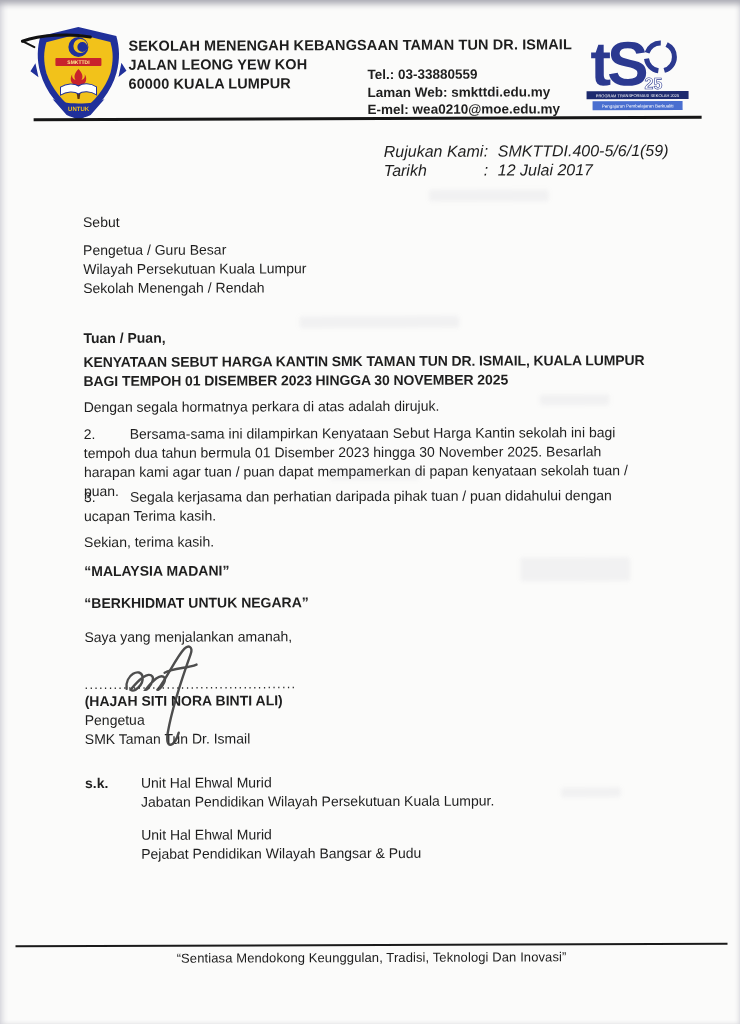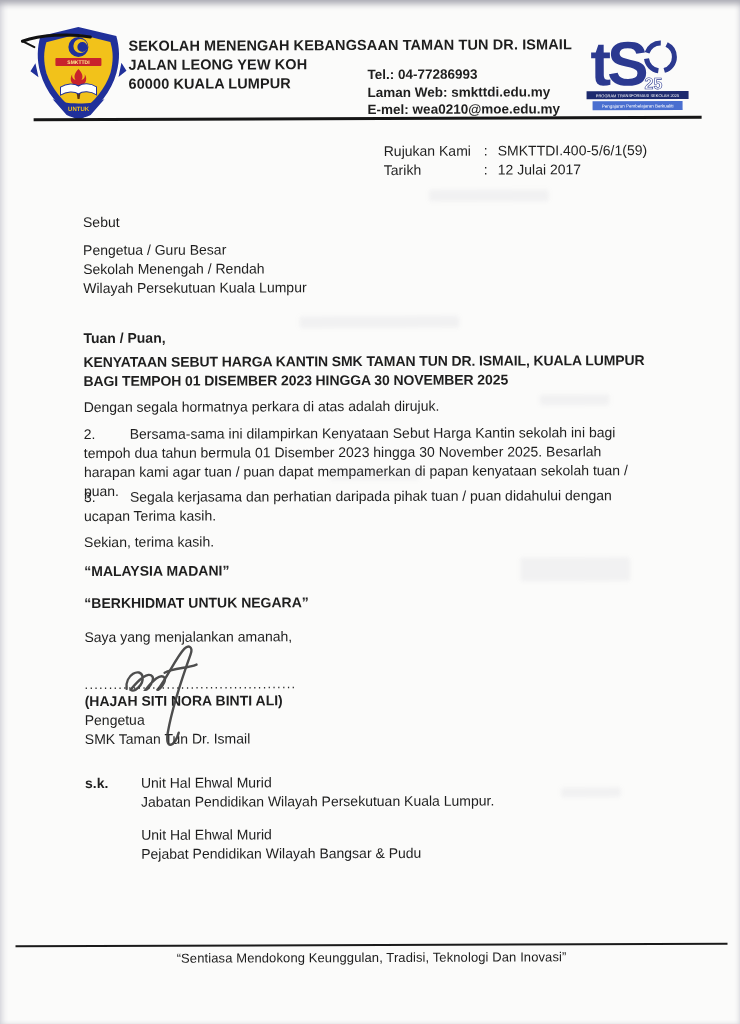--- a/index.html
+++ b/index.html
@@ -18,21 +18,21 @@
   .paper{
     position:absolute;left:0;top:0;width:740px;height:1024px;
     transform:rotate(-0.2deg);
     color:#1e1e1e;
   }
   .abs{position:absolute;}
   .b{font-weight:bold;}
   .hdr-school{left:130px;top:36px;font-size:14.5px;line-height:19px;font-weight:bold;letter-spacing:.1px;white-space:nowrap;}
   .hdr-contact{left:369px;top:66px;font-size:13.5px;line-height:17.5px;font-weight:bold;white-space:nowrap;}
   .rule-top{left:35px;top:117px;width:668px;height:3px;background:#161616;}
-  .ref-block{left:385px;top:142px;font-size:14px;line-height:19px;}
+  .ref-block{left:385px;top:142px;font-size:16px;line-height:19px;font-style:italic;}
   .ref-row{display:flex;}
   .ref-label{width:100px;flex:0 0 100px;}
   .ref-colon{width:14px;flex:0 0 14px;}
   .blk{font-size:14px;line-height:19px;}
   .lm{left:84px;}
   .wide{width:562px;}
   .pnum{display:inline-block;width:46px;}
   .dotline{font-size:13px;letter-spacing:1.2px;color:#2a2a2a;}
   .sig-svg{left:112px;top:642px;z-index:4;}
   .footer-rule{left:14px;top:944px;width:712px;height:2px;background:#1a1a1a;}
@@ -79,21 +79,21 @@
       <rect x="10" y="74" width="90" height="9" fill="#4a6fd0"></rect>
       <text x="55" y="80.5" class="tiny-center" font-size="4.5" fill="#ffffff">Pengajaran Pembelajaran Berkualiti</text>
     </svg>
 
     <div class="abs hdr-school">
       <div>SEKOLAH MENENGAH KEBANGSAAN TAMAN TUN DR. ISMAIL</div>
       <div>JALAN LEONG YEW KOH</div>
       <div>60000 KUALA LUMPUR</div>
     </div>
     <div class="abs hdr-contact">
-      <div>Tel.: 04-77286993</div>
+      <div>Tel.: 03-33880559</div>
       <div>Laman Web: smkttdi.edu.my</div>
       <div>E-mel: wea0210@moe.edu.my</div>
     </div>
 
     <div class="abs rule-top"></div>
 
     <div class="abs ref-block">
       <div class="ref-row">
         <span class="ref-label">Rujukan Kami</span>
         <span class="ref-colon">:</span>
@@ -102,22 +102,22 @@
       <div class="ref-row">
         <span class="ref-label">Tarikh</span>
         <span class="ref-colon">:</span>
         <span>12 Julai 2017</span>
       </div>
     </div>
 
     <div class="abs blk lm" style="top:212px;">Sebut</div>
     <div class="abs blk lm" style="top:240px;">
       <div>Pengetua / Guru Besar</div>
+      <div>Wilayah Persekutuan Kuala Lumpur</div>
       <div>Sekolah Menengah / Rendah</div>
-      <div>Wilayah Persekutuan Kuala Lumpur</div>
     </div>
 
     <div class="abs blk lm b" style="top:328px;">Tuan / Puan,</div>
     <div class="abs blk lm b wide" style="top:352px;letter-spacing:-0.1px;">
       <div>KENYATAAN SEBUT HARGA KANTIN SMK TAMAN TUN DR. ISMAIL, KUALA LUMPUR</div>
       <div>BAGI TEMPOH 01 DISEMBER 2023 HINGGA 30 NOVEMBER 2025</div>
     </div>
 
     <div class="abs blk lm wide" style="top:397px;">Dengan segala hormatnya perkara di atas adalah dirujuk.</div>
 

